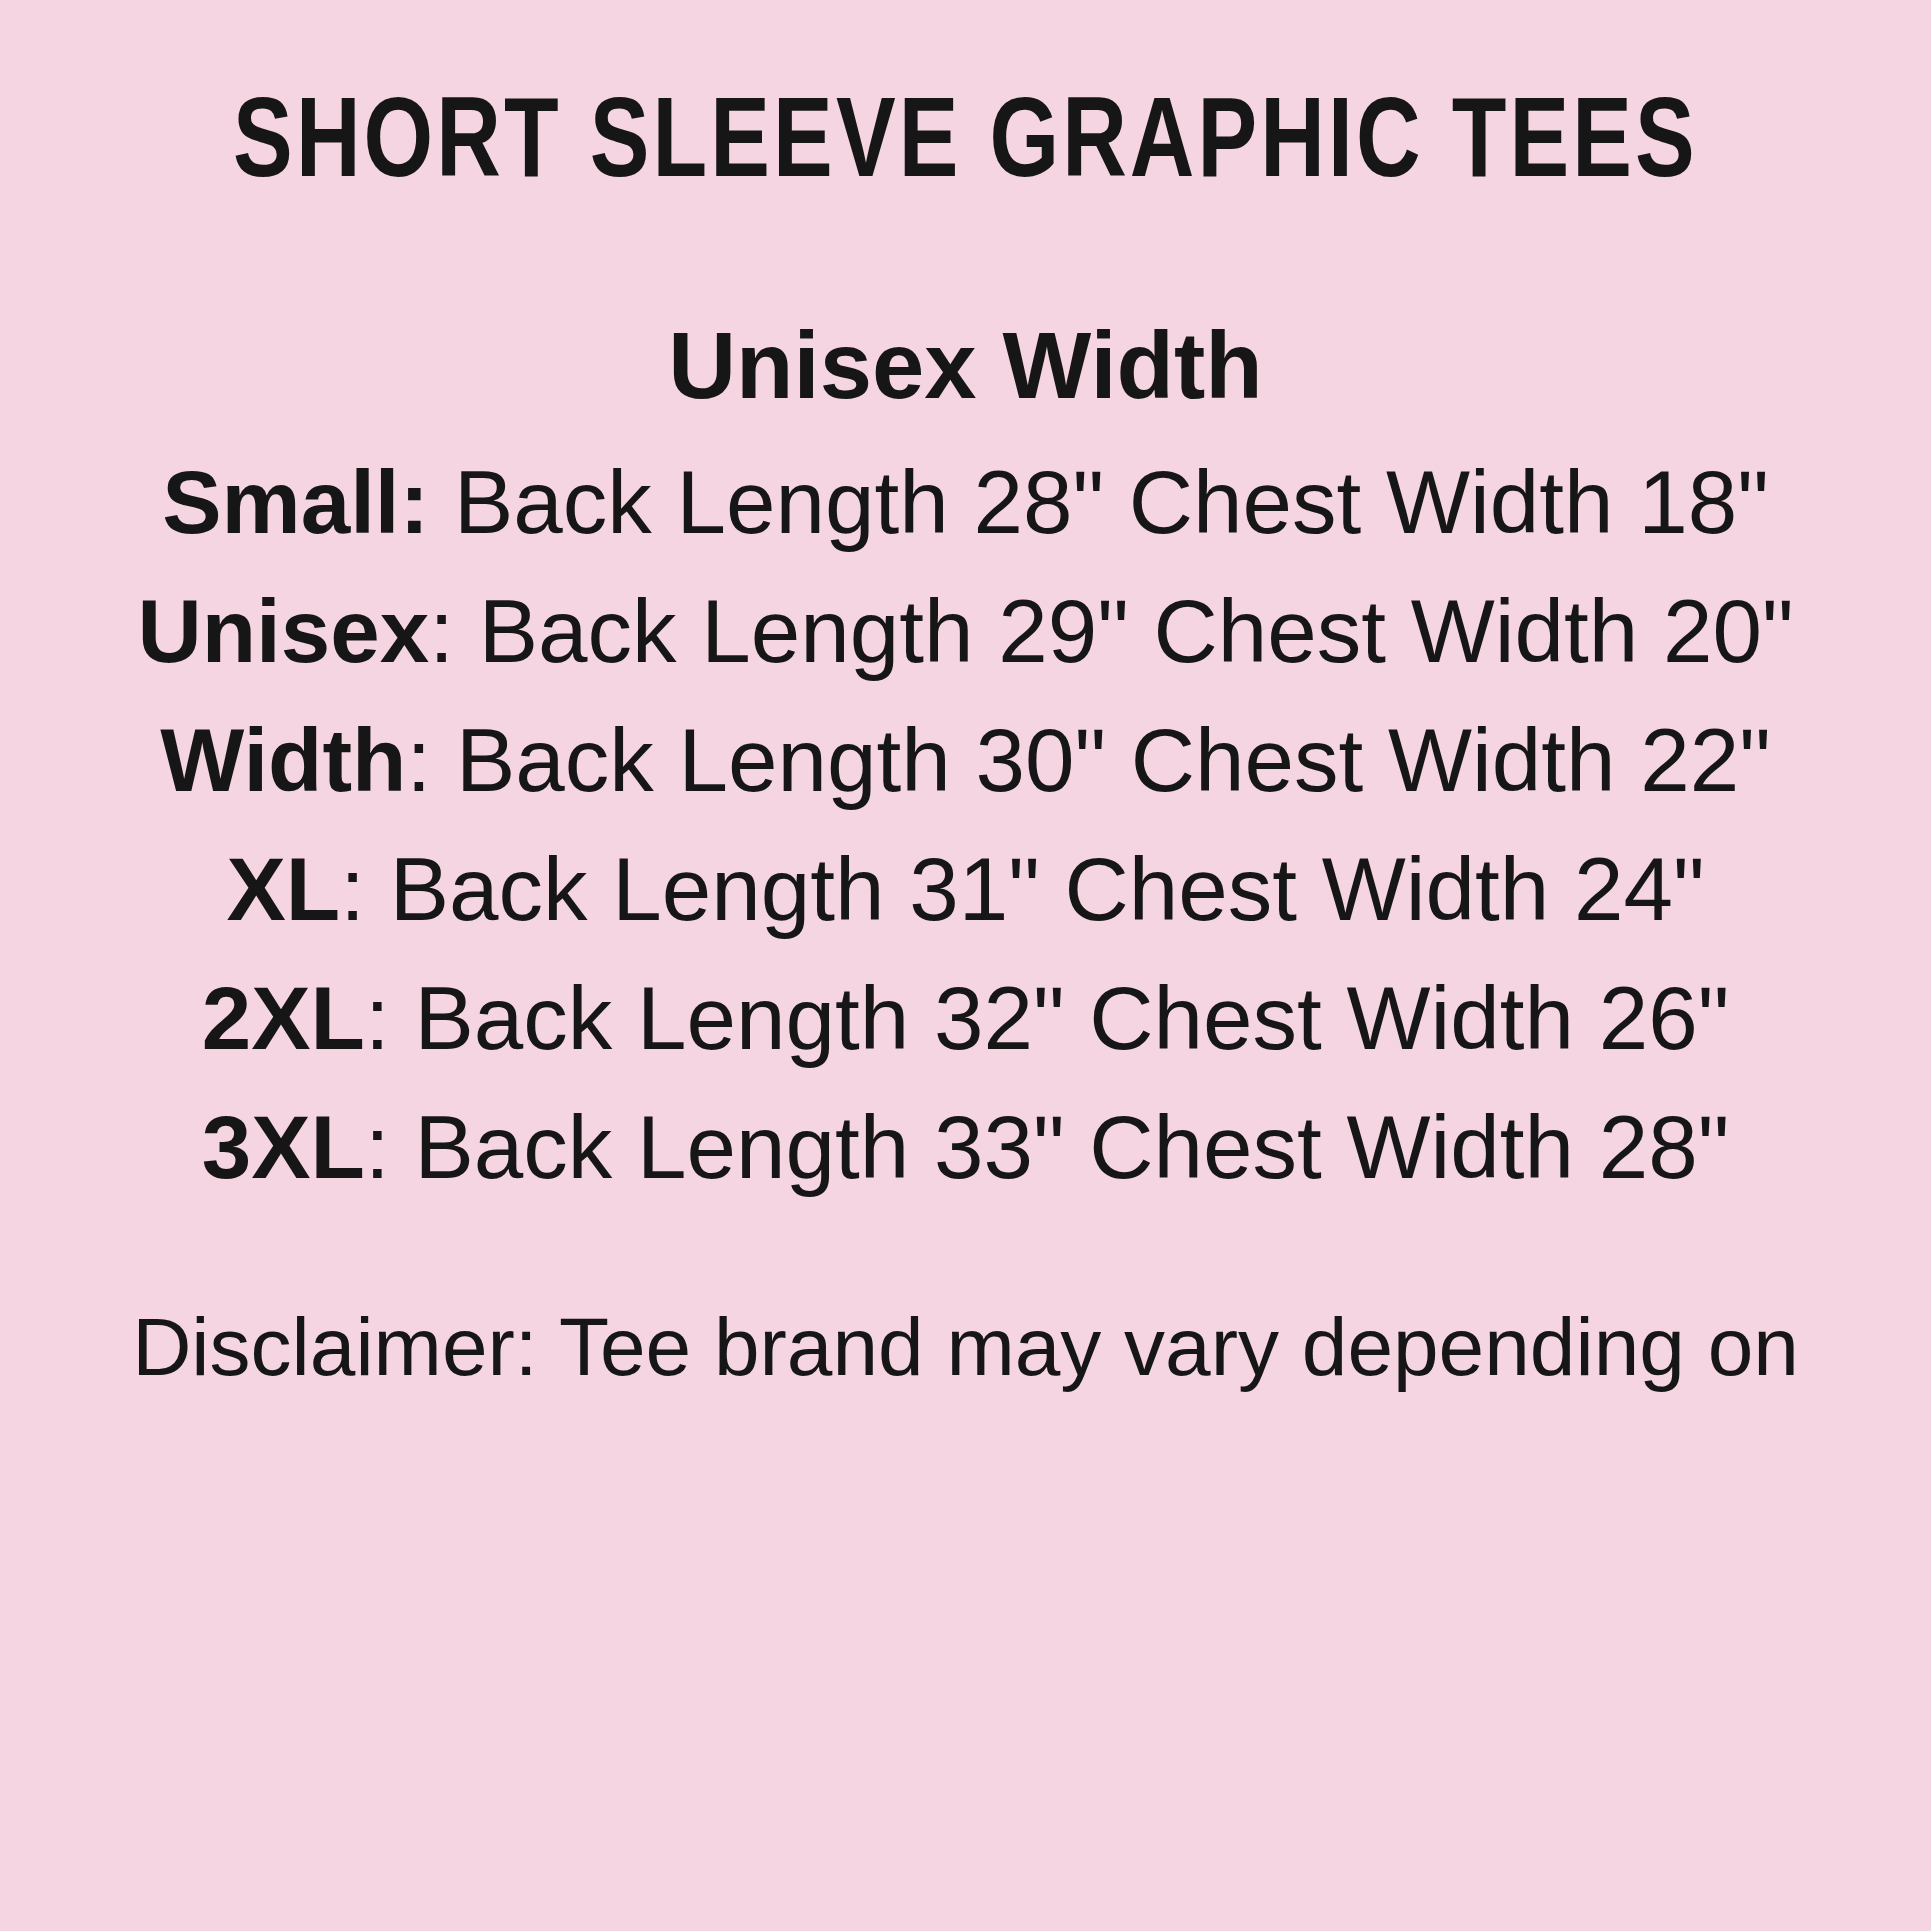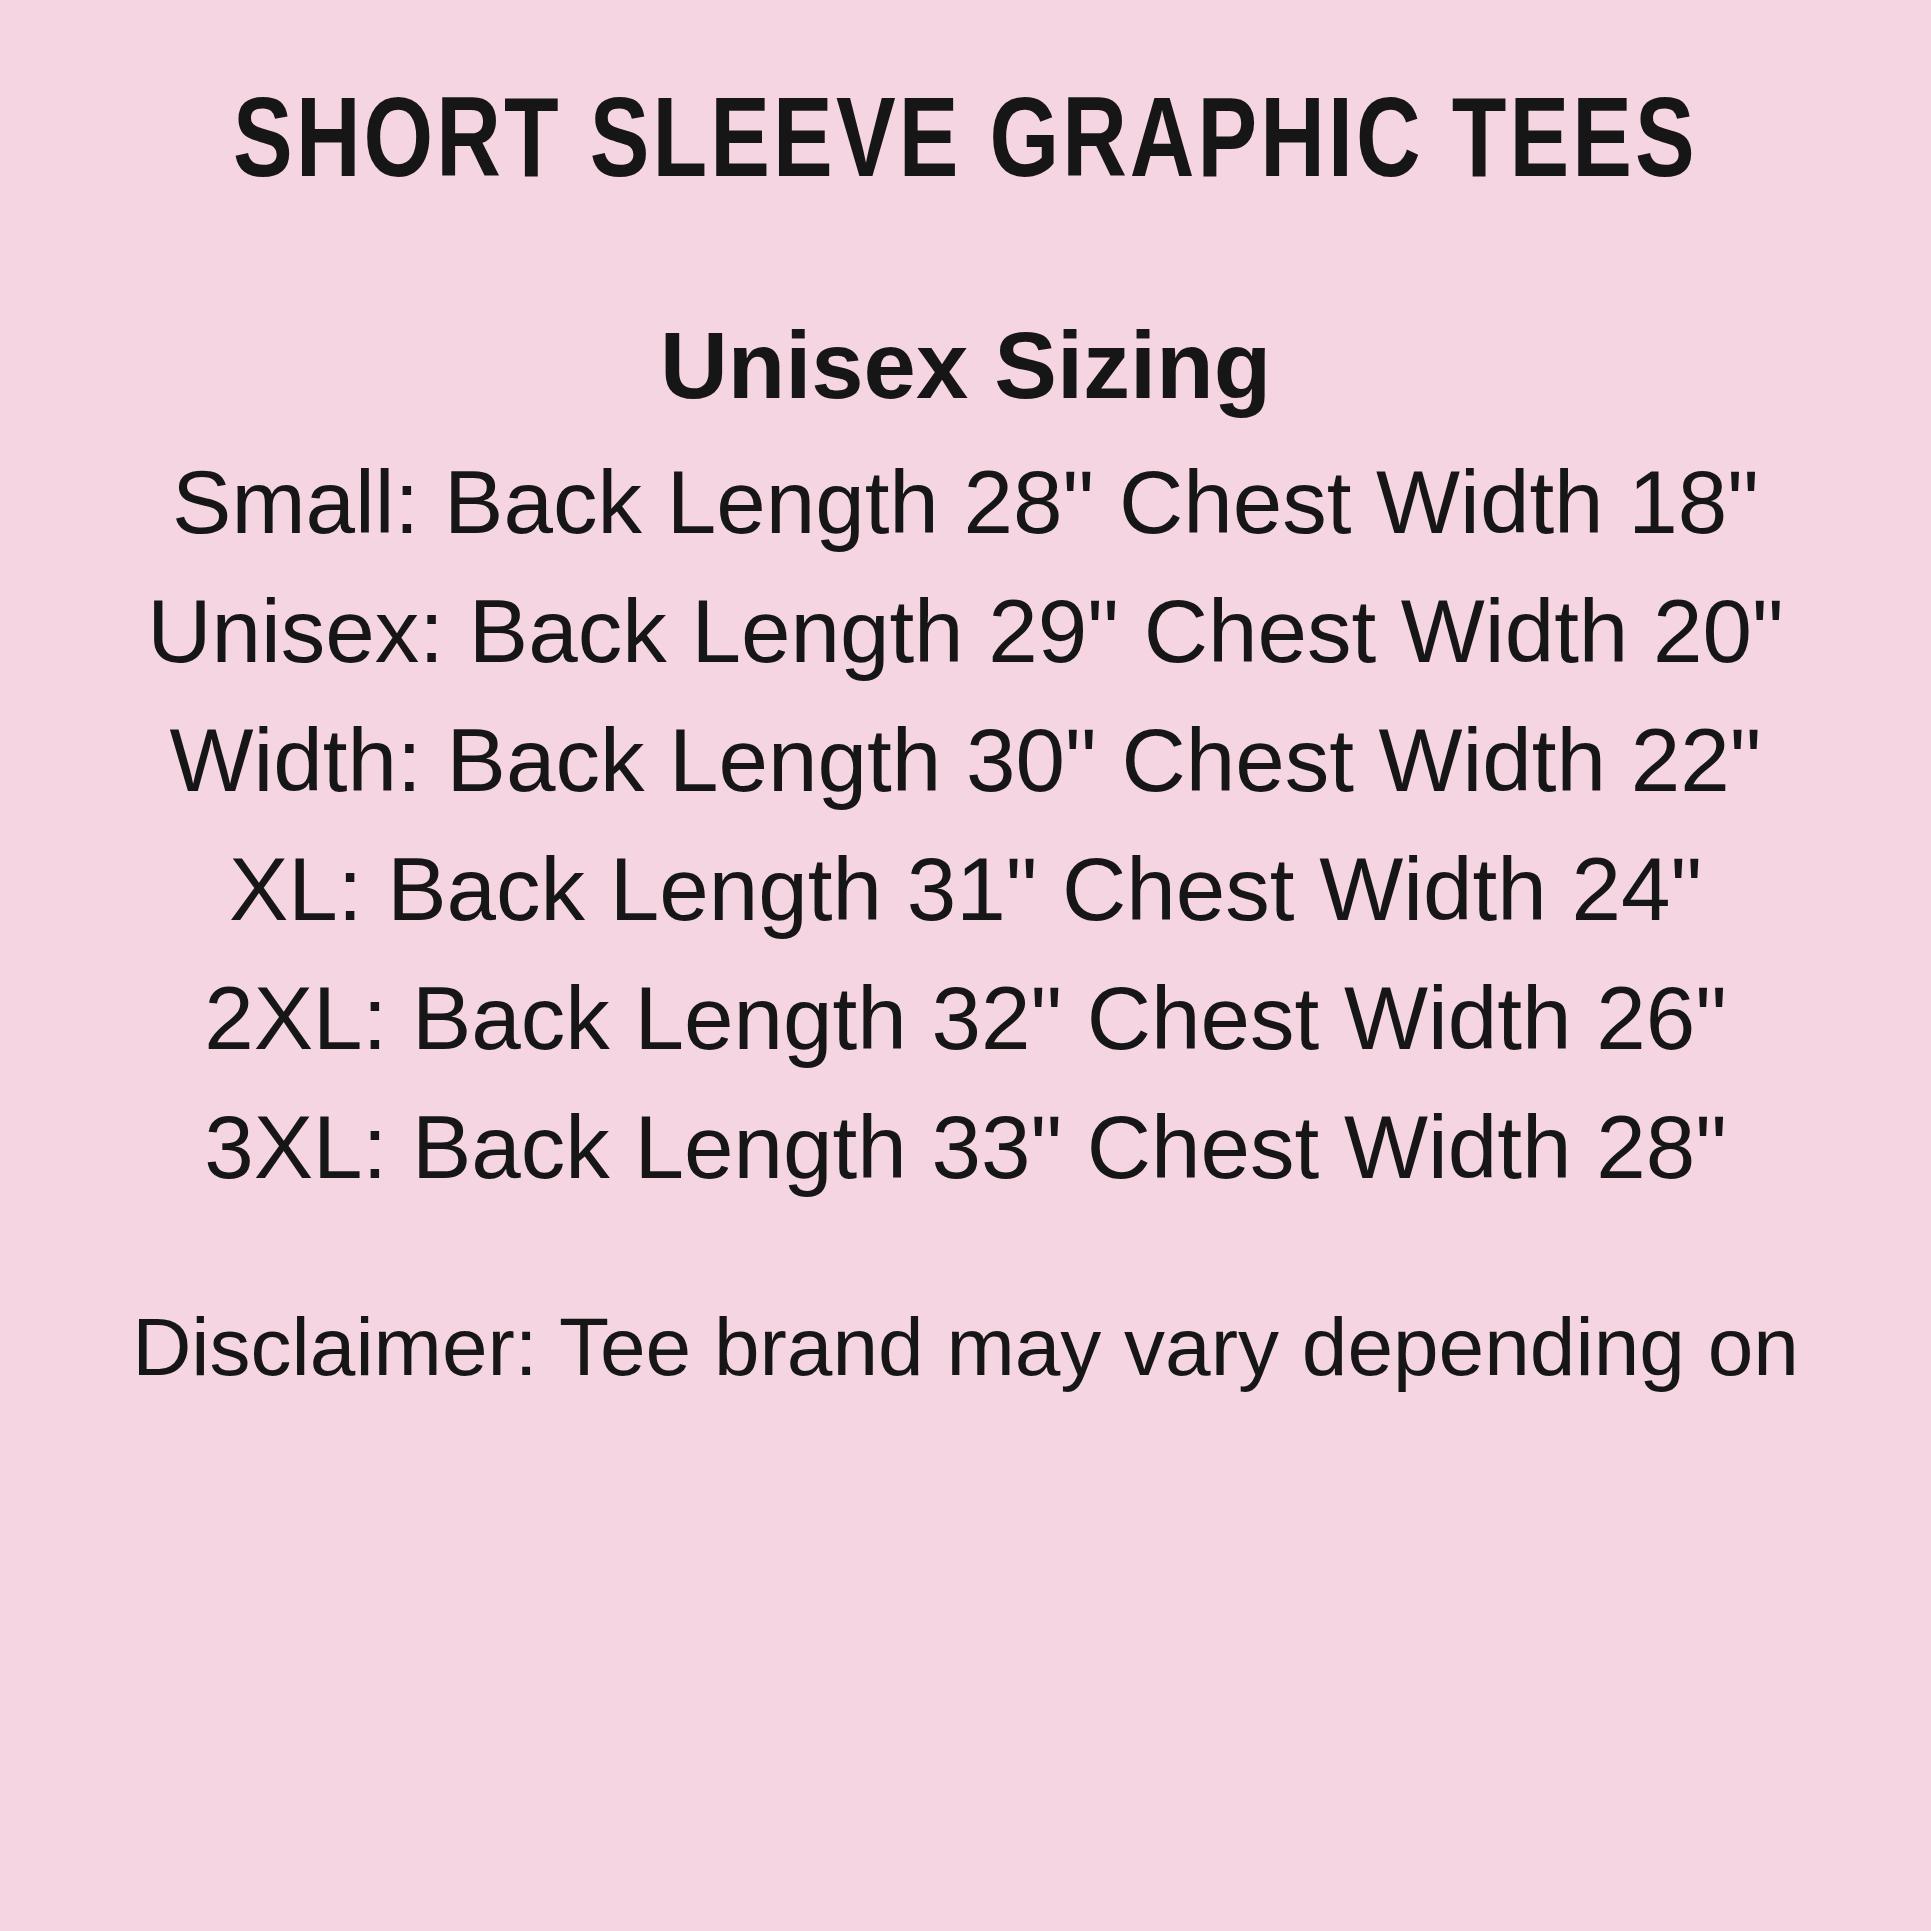--- a/index.html
+++ b/index.html
@@ -39,40 +39,40 @@
   }
   .size-rows {
     margin-top: 7.7px;
   }
   .size-row {
     font-size: 89px;
     line-height: 1.45;
     white-space: pre-wrap;
   }
   .size-row .label {
-    font-weight: normal;
+    font-weight: bold;
   }
   .disclaimer {
     margin-top: 81px;
     font-size: 82px;
     line-height: 1.32;
     text-align: center;
   }
   .disclaimer-line {
     white-space: pre-wrap;
   }
 </style>
 </head>
 <body>
 
 <div class="poster">
 
   <div class="title">SHORT SLEEVE GRAPHIC TEES</div>
 
-  <div class="sizing-heading">Unisex Sizing</div>
+  <div class="sizing-heading">Unisex Width</div>
 
   <div class="size-rows">
     <div class="size-row"><span class="label">Small:</span><span class="rest"> Back Length 28" Chest Width 18"</span></div>
     <div class="size-row"><span class="label">Unisex</span><span class="rest">: Back Length 29" Chest Width 20"</span></div>
     <div class="size-row"><span class="label">Width</span><span class="rest">: Back Length 30" Chest Width 22"</span></div>
     <div class="size-row"><span class="label">XL</span><span class="rest">: Back Length 31" Chest Width 24"</span></div>
     <div class="size-row"><span class="label">2XL</span><span class="rest">: Back Length 32" Chest Width 26"</span></div>
     <div class="size-row"><span class="label">3XL</span><span class="rest">: Back Length 33" Chest Width 28"</span></div>
   </div>
 

